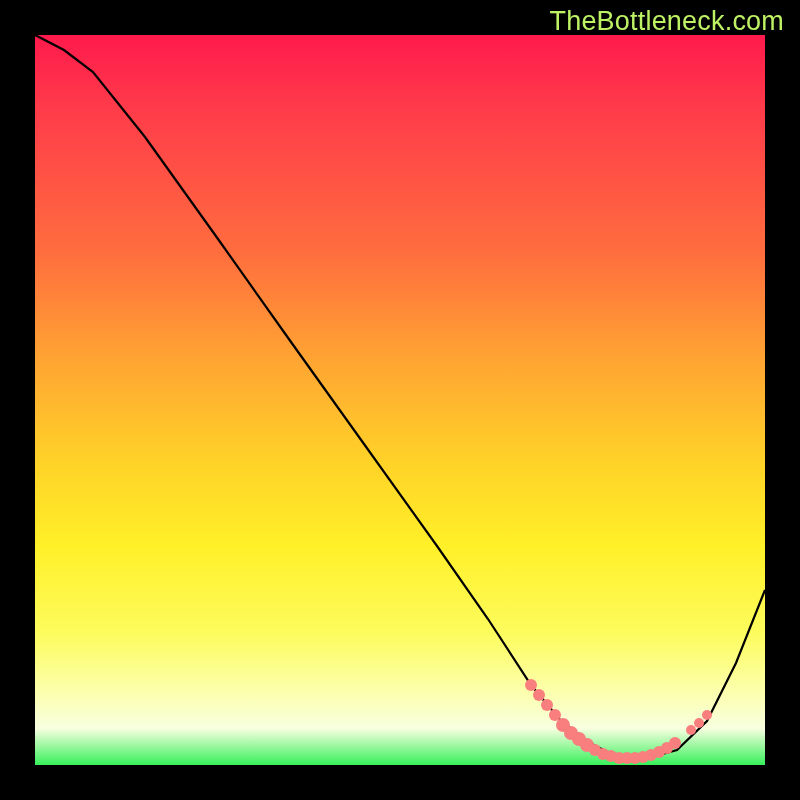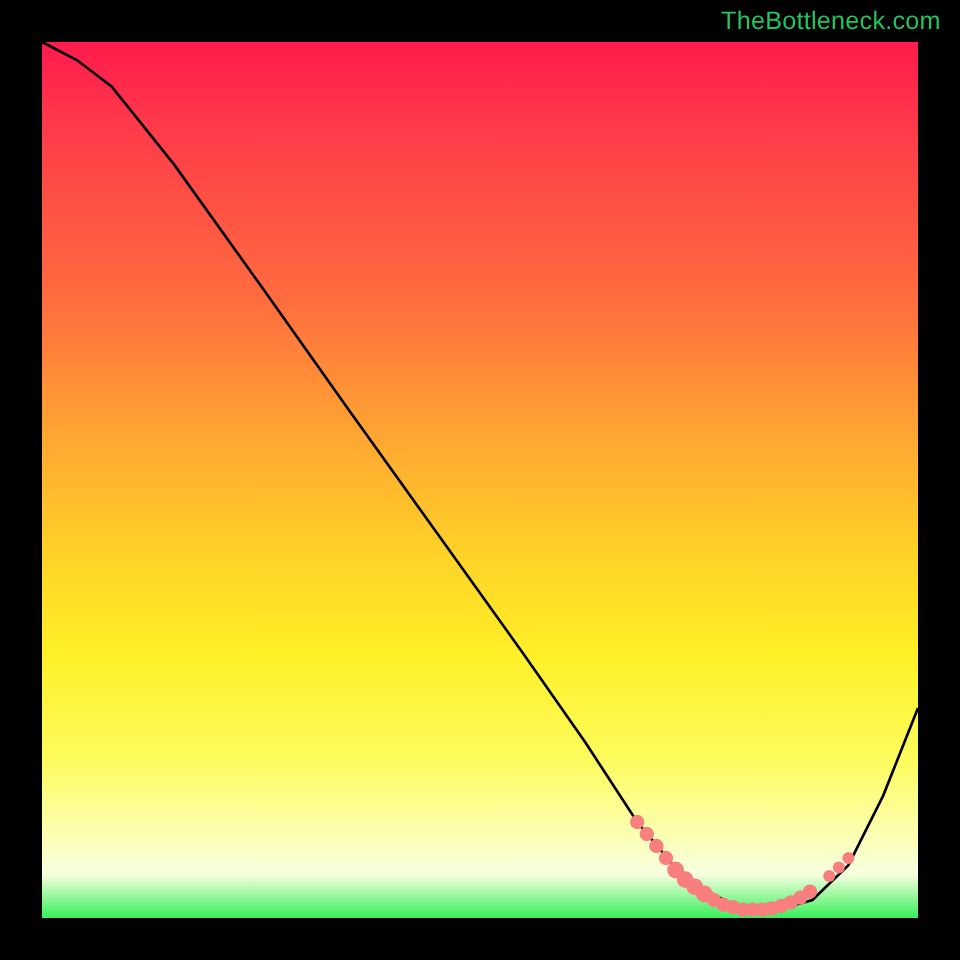--- a/index.html
+++ b/index.html
@@ -45,22 +45,22 @@
     position: absolute;
     inset: 0;
     width: 100%;
     height: 100%;
     overflow: visible;
   }
   .watermark {
     position: absolute;
     top: 6px;
     right: 16px;
-    color: #22c55e;
-    font-size: 21px;
+    color: #bef264;
+    font-size: 27px;
     font-weight: 500;
     letter-spacing: 0.2px;
   }
 </style>
 </head>
 <body>
 
 <div class="stage">
 
   <div class="watermark">TheBottleneck.com</div>

